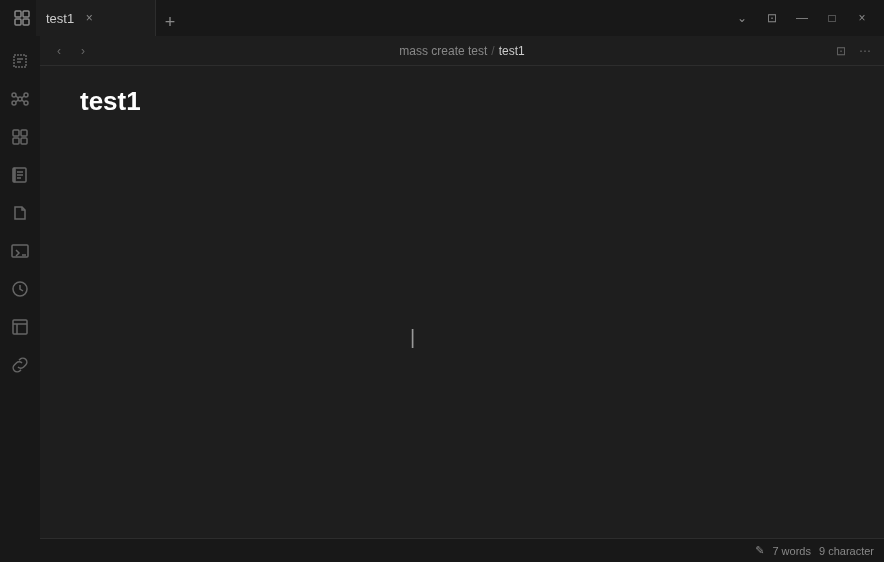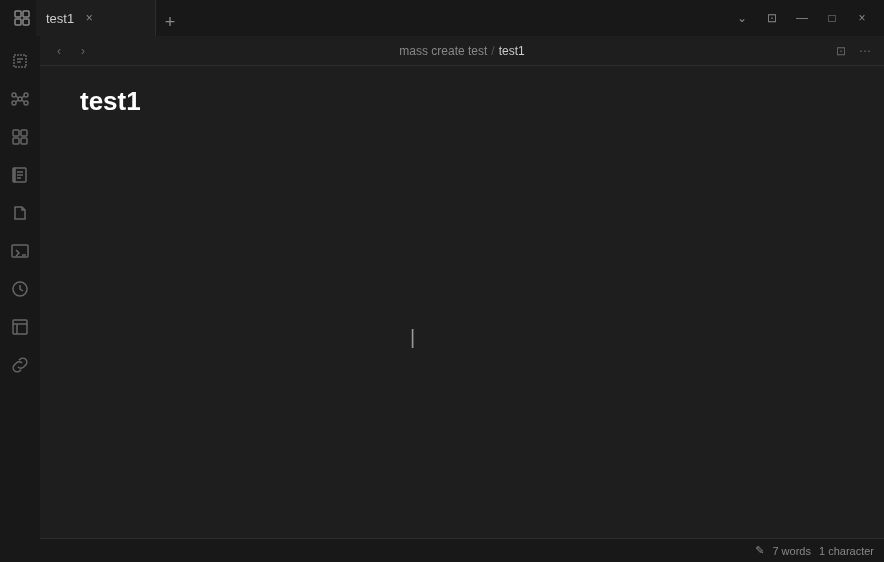--- a/index.html
+++ b/index.html
@@ -384,18 +384,18 @@
 
     <div class="editor-content" style="position:relative;">
       <div class="note-title">test1</div>
       <div style="position:absolute; left:370px; top:260px; color:#999; font-size:20px; pointer-events:none;">|</div>
     </div>
 
     <div class="status-bar">
       <div class="status-bar-right">
         <span class="status-icon">✎</span>
         <span>7 words</span>
-        <span>1 character</span>
+        <span>9 character</span>
       </div>
     </div>
 
   </div>
 </div>
 
 </body></html>

